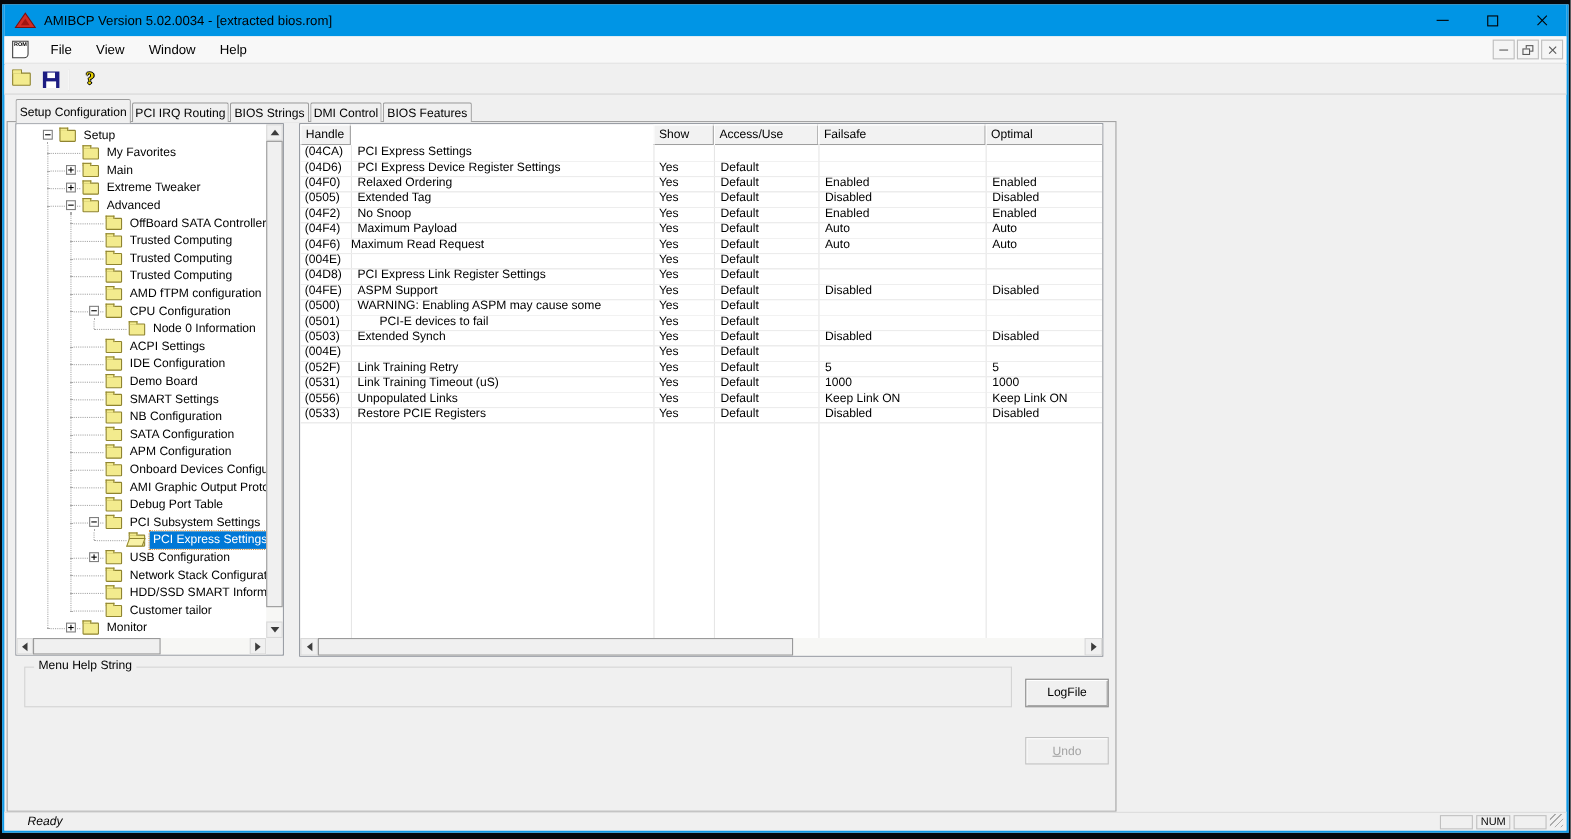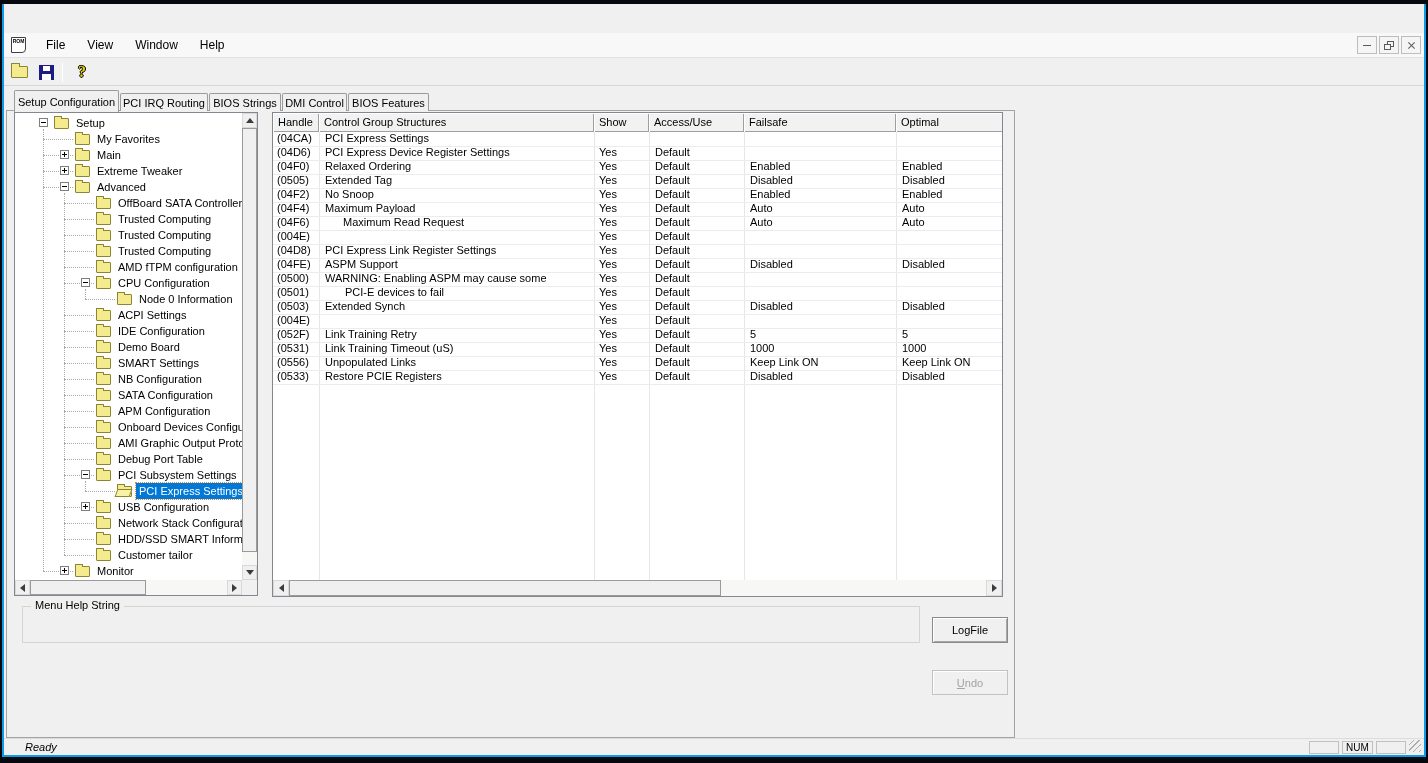--- a/index.html
+++ b/index.html
@@ -111,20 +111,41 @@
                font-size:10px; text-align:center; line-height:12px; }
   .grip { position:absolute; right:3px; bottom:3px; width:12px; height:12px;
           background:repeating-linear-gradient(135deg, transparent 0 3px, #ababab 3px 4px); }
 </style>
 </head>
 <body>
 
 <div class="stage">
   <div class="window">
 
+    <div class="titlebar">
+      <svg class="app-icon" viewBox="0 0 20 15">
+        <polygon points="1,14 10,1 19,14" fill="#d12b24" stroke="#7d0f0c" stroke-width="1"></polygon>
+        <polygon points="6,12 10,6 14,12" fill="#a01510"></polygon>
+      </svg>
+      <span class="title-text">AMIBCP Version 5.02.0034 - [extracted bios.rom]</span>
+      <div class="tb-controls">
+        <div class="tb-btn">
+            <span class="gl-min"></span>
+          </div>
+        <div class="tb-btn">
+            <span class="gl-max"></span>
+          </div>
+        <div class="tb-btn">
+            <span class="gl-close">
+              <i></i>
+              <b></b>
+            </span>
+          </div>
+      </div>
+    </div>
 
     <div class="menubar">
       <div class="rom-icon">ROM</div>
       <div class="menu-items">
         <span class="menu-item">File</span>
         <span class="menu-item">View</span>
         <span class="menu-item">Window</span>
         <span class="menu-item">Help</span>
       </div>
       <div class="mdi-controls">
@@ -357,21 +378,20 @@
         <div class="sb-btn" style="right:0;top:0;width:15px;height:15px;">
             <span class="tri-r"></span>
           </div>
       </div>
       <div class="sb-corner"></div>
     </div>
 
     <div class="grid-panel">
       <div id="gridview" class="gridview">
           <div class="ghcell" style="left: 0px; width: 46px;"><span>Handle</span></div>
-          <div class="ghcell" style="left: 46px; width: 275px;"><span>Control Group Structures</span></div>
           <div class="ghcell" style="left: 321px; width: 55px;"><span>Show</span></div>
           <div class="ghcell" style="left: 376px; width: 95px;"><span>Access/Use</span></div>
           <div class="ghcell" style="left: 471px; width: 152px;"><span>Failsafe</span></div>
           <div class="ghcell" style="left: 623px; width: 108px;"><span>Optimal</span></div>
           <div class="vsep" style="left: 46px;"></div>
           <div class="vsep" style="left: 321px;"></div>
           <div class="vsep" style="left: 376px;"></div>
           <div class="vsep" style="left: 471px;"></div>
           <div class="vsep" style="left: 623px;"></div>
           <div class="grow" style="top: 19px;">
@@ -417,21 +437,21 @@
           <div class="grow" style="top: 89px;">
             <div class="gcell" style="left: 0px; width: 46px; padding-left: 4px;">(04F4)</div>
             <div class="gcell" style="left: 46px; width: 275px; padding-left: 6px;">Maximum Payload</div>
             <div class="gcell" style="left: 321px; width: 55px; padding-left: 5px;">Yes</div>
             <div class="gcell" style="left: 376px; width: 95px; padding-left: 6px;">Default</div>
             <div class="gcell" style="left: 471px; width: 152px; padding-left: 6px;">Auto</div>
             <div class="gcell" style="left: 623px; width: 108px; padding-left: 6px;">Auto</div>
           </div>
           <div class="grow" style="top: 103px;">
             <div class="gcell" style="left: 0px; width: 46px; padding-left: 4px;">(04F6)</div>
-            <div class="gcell" style="left: 46px; width: 275px; padding-left: 24px;">Maximum Read Request</div>
+            <div class="gcell" style="left: 46px; width: 275px; padding-left: 0;">Maximum Read Request</div>
             <div class="gcell" style="left: 321px; width: 55px; padding-left: 5px;">Yes</div>
             <div class="gcell" style="left: 376px; width: 95px; padding-left: 6px;">Default</div>
             <div class="gcell" style="left: 471px; width: 152px; padding-left: 6px;">Auto</div>
             <div class="gcell" style="left: 623px; width: 108px; padding-left: 6px;">Auto</div>
           </div>
           <div class="grow" style="top: 117px;">
             <div class="gcell" style="left: 0px; width: 46px; padding-left: 4px;">(004E)</div>
             <div class="gcell" style="left: 46px; width: 275px; padding-left: 6px;"></div>
             <div class="gcell" style="left: 321px; width: 55px; padding-left: 5px;">Yes</div>
             <div class="gcell" style="left: 376px; width: 95px; padding-left: 6px;">Default</div>

